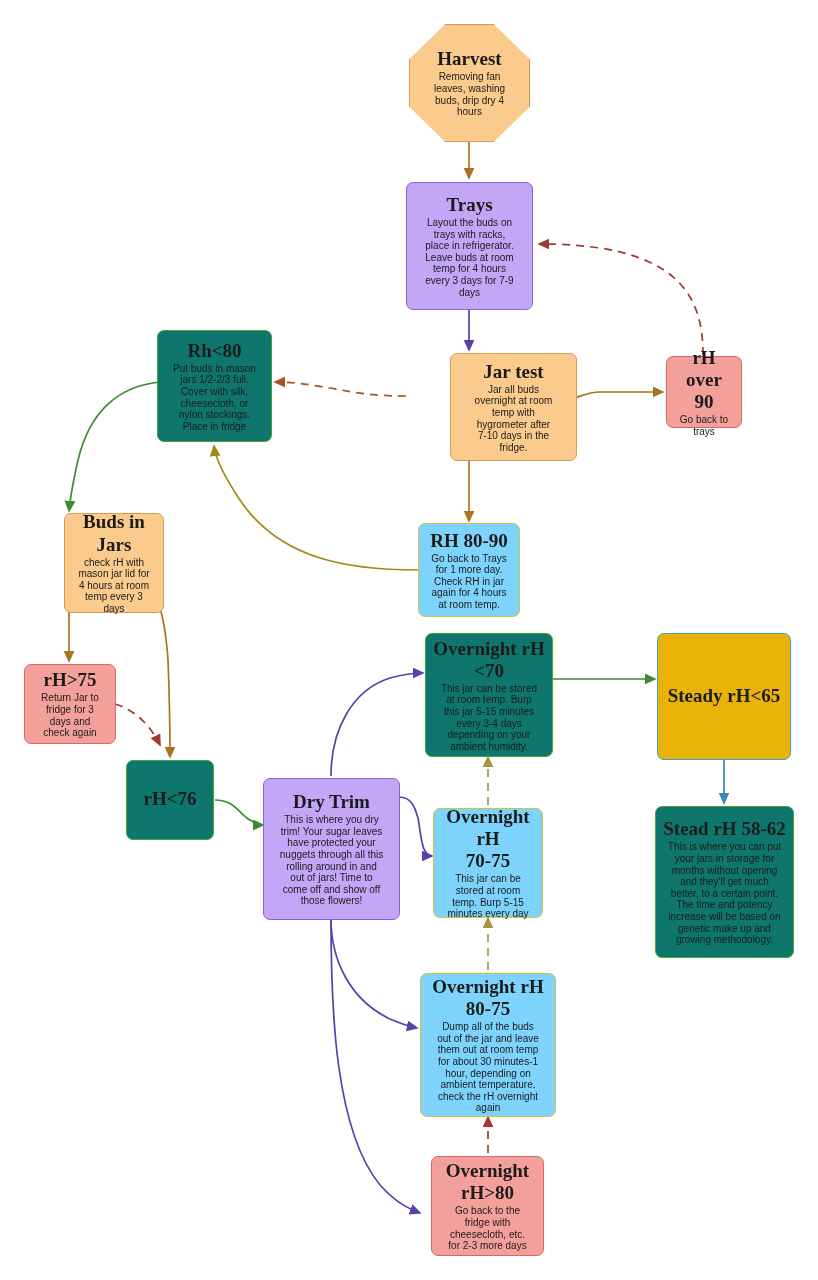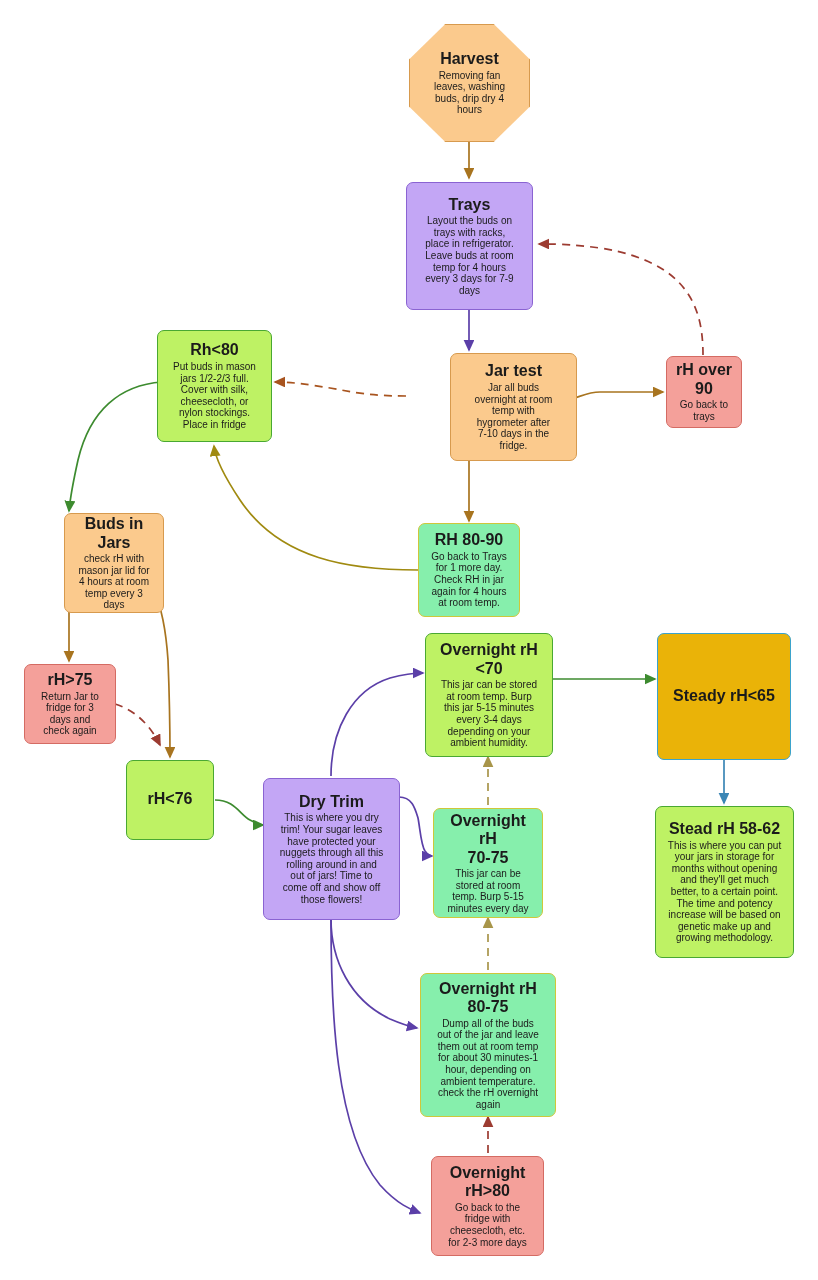--- a/index.html
+++ b/index.html
@@ -37,34 +37,35 @@
     flex-direction: column;
     align-items: center;
     justify-content: center;
     text-align: center;
     padding: 6px 7px;
     color: #1b1b1b;
     line-height: 1.16;
   }
   .node .ttl {
     font-weight: bold;
-    font-size: 16px;
+    font-size: 19px;
     margin-bottom: 1px;
     white-space: pre-line;
+    font-family: Liberation Serif, serif;
   }
   .node .dsc {
     font-size: 10px;
     white-space: pre-line;
   }
   
   .c-orange { background: #fbca8d; border-color: #d79a4e; margin-left: 44px; }
   .c-purple { background: #c3a6f5; border-color: #8a63d2; }
-  .c-green  { background: #bef264; border-color: #49a832; align-items: center; }
+  .c-green  { background: #0f766e; border-color: #49a832; align-items: center; }
   .c-red    { background: #f4a09a; border-color: #d46b63; }
-  .c-yellow { background: #86efac; border-color: #cfc73a; }
+  .c-yellow { background: #7dd3fc; border-color: #cfc73a; }
   .c-blue   { background: #eab308; border-color: #3ba3cc; }
 
   
   .octagon {
     border-radius: 0;
     border: none;
     background: transparent;
   }
   .octagon .oct-shape {
     position: absolute;

